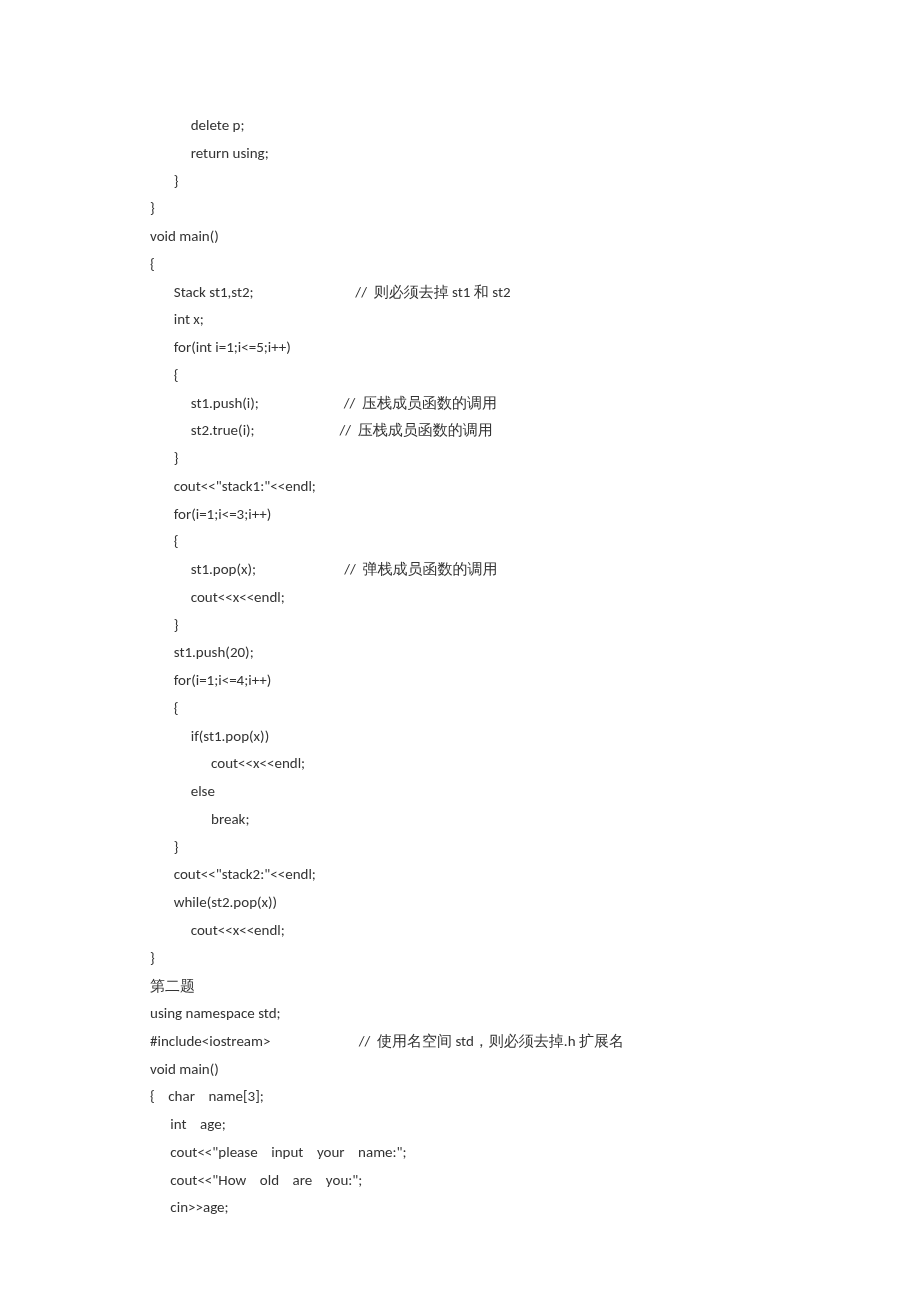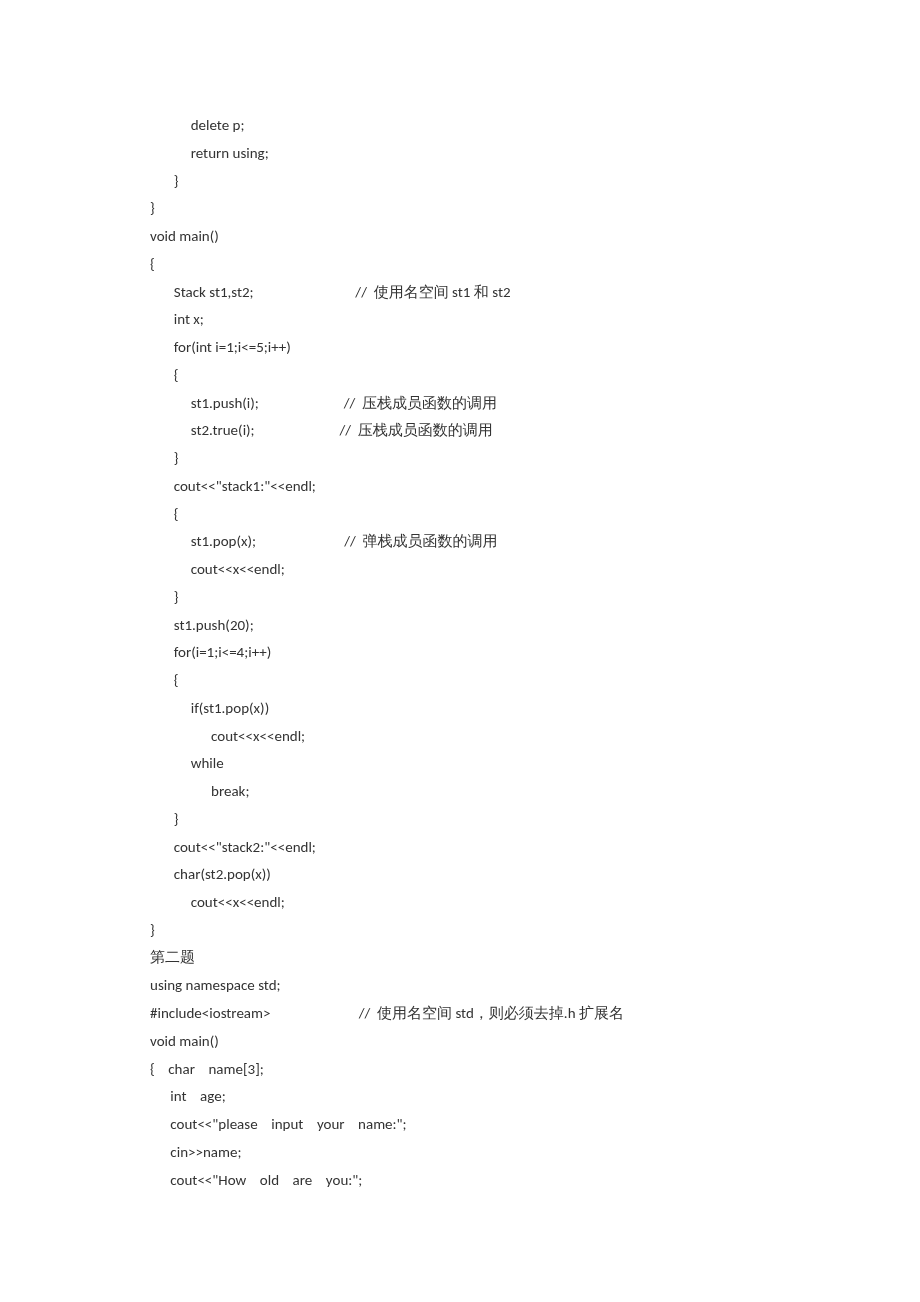--- a/index.html
+++ b/index.html
@@ -14,62 +14,63 @@
   .page {
     width: 920px;
     min-height: 1302px;
     box-sizing: border-box;
     padding: 112px 150px 60px 150px;
   }
   .line {
     white-space: pre;
   }
   .cjk {
-    font-family: Liberation Mono, monospace;
+    font-family: Liberation Sans, sans-serif;
   }
 </style>
 </head>
 <body>
 
 <div class="page">
   <div class="line">            delete p;</div>
   <div class="line">            return using;</div>
   <div class="line">       }</div>
   <div class="line">}</div>
   <div class="line"></div>
   <div class="line">void main()</div>
   <div class="line">{</div>
-  <div class="line">       Stack st1,st2;                              //  使用名空间 st1 和 st2</div>
+  <div class="line">       Stack st1,st2;                              //  则必须去掉 st1 和 st2</div>
   <div class="line">       int x;</div>
   <div class="line">       for(int i=1;i&lt;=5;i++)</div>
   <div class="line">       {</div>
   <div class="line">            st1.push(i);                         //  压栈成员函数的调用</div>
   <div class="line">            st2.true(i);                         //  压栈成员函数的调用</div>
   <div class="line">       }</div>
   <div class="line">       cout&lt;&lt;"stack1:"&lt;&lt;endl;</div>
+  <div class="line">       for(i=1;i&lt;=3;i++)</div>
   <div class="line">       {</div>
   <div class="line">            st1.pop(x);                          //  弹栈成员函数的调用</div>
   <div class="line">            cout&lt;&lt;x&lt;&lt;endl;</div>
   <div class="line">       }</div>
   <div class="line">       st1.push(20);</div>
   <div class="line">       for(i=1;i&lt;=4;i++)</div>
   <div class="line">       {</div>
   <div class="line">            if(st1.pop(x))</div>
   <div class="line">                  cout&lt;&lt;x&lt;&lt;endl;</div>
-  <div class="line">            while</div>
+  <div class="line">            else</div>
   <div class="line">                  break;</div>
   <div class="line">       }</div>
   <div class="line">       cout&lt;&lt;"stack2:"&lt;&lt;endl;</div>
-  <div class="line">       char(st2.pop(x))</div>
+  <div class="line">       while(st2.pop(x))</div>
   <div class="line">            cout&lt;&lt;x&lt;&lt;endl;</div>
   <div class="line">}</div>
   <div class="line"></div>
   <div class="line"></div>
   <div class="line cjk">第二题</div>
   <div class="line">using namespace std;</div>
   <div class="line">#include&lt;iostream&gt;                          //  使用名空间 std，则必须去掉.h 扩展名</div>
   <div class="line">void main()</div>
   <div class="line">{    char    name[3];</div>
   <div class="line">      int    age;</div>
   <div class="line">      cout&lt;&lt;"please    input    your    name:";</div>
-  <div class="line">      cin&gt;&gt;name;</div>
   <div class="line">      cout&lt;&lt;"How    old    are    you:";</div>
+  <div class="line">      cin&gt;&gt;age;</div>
 </div>
 
 </body></html>

